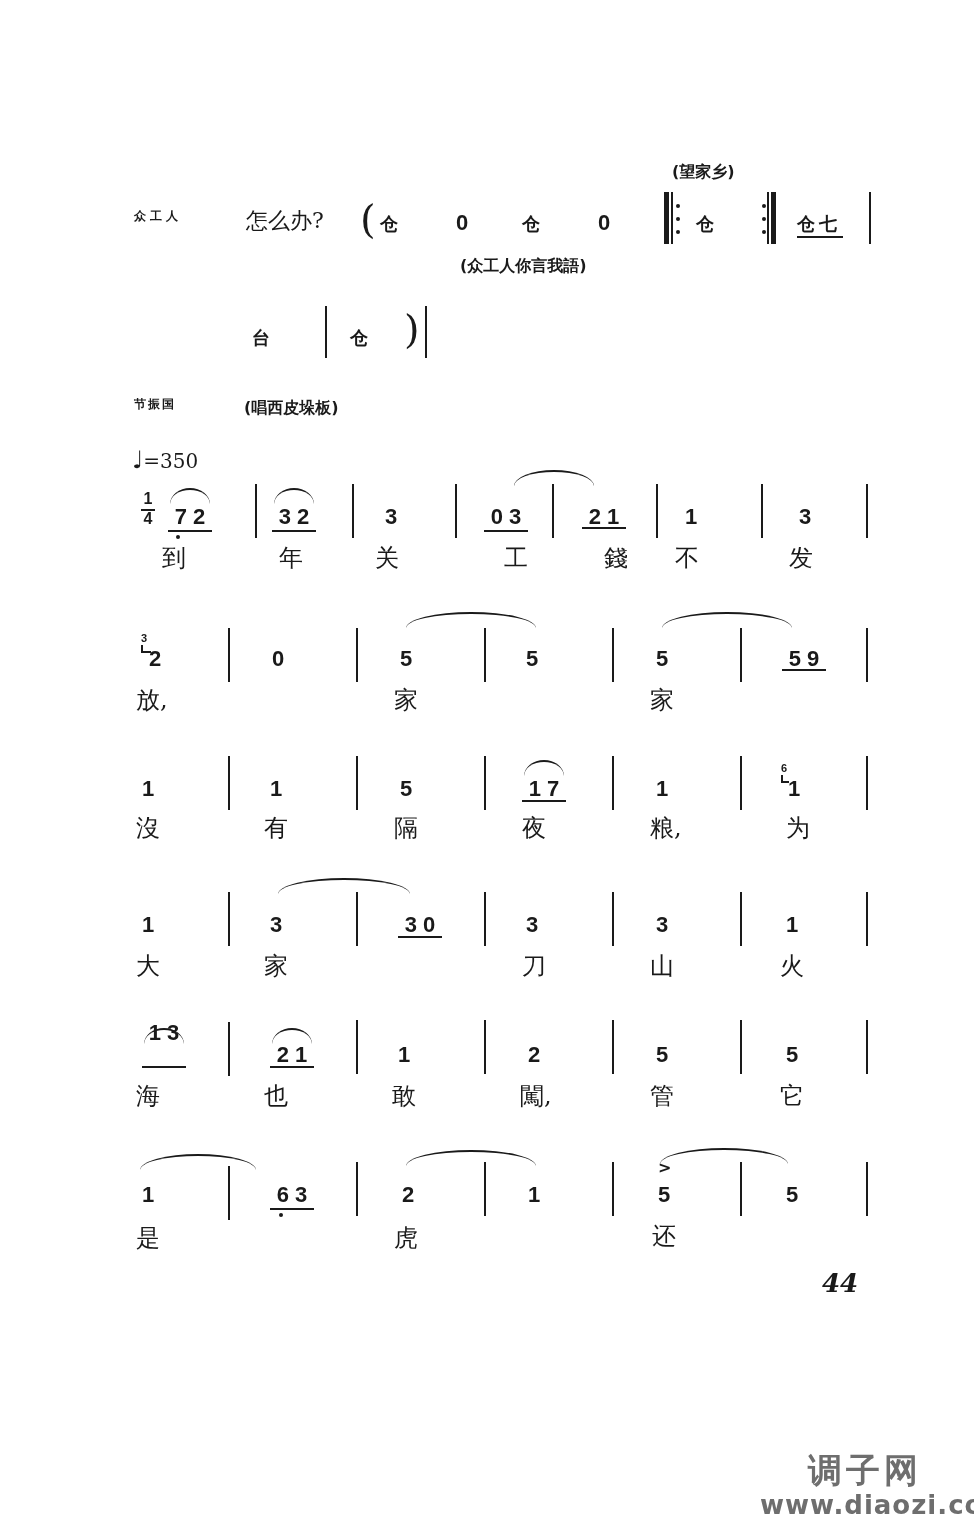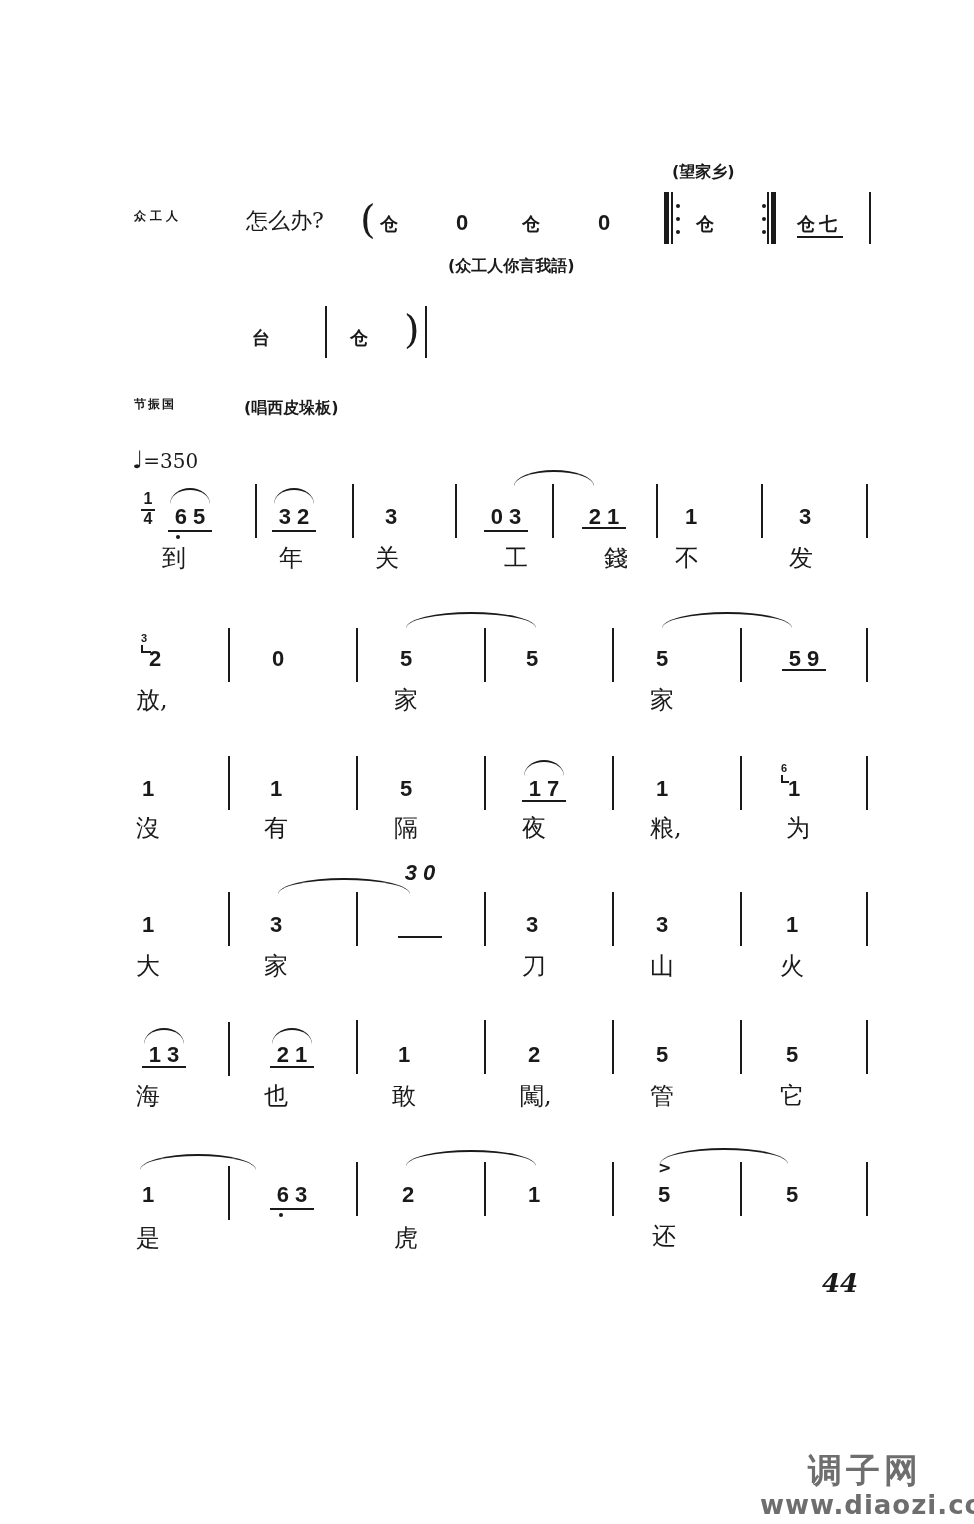--- a/index.html
+++ b/index.html
@@ -44,41 +44,41 @@
 
 <div class="dot" style="left:762px;top:204px;"></div>
 <div class="dot" style="left:762px;top:217px;"></div>
 <div class="dot" style="left:762px;top:230px;"></div>
 <div class="bar" style="left:767px;top:192px;height:52px;"></div>
 <div class="bar thick" style="left:771px;top:192px;height:52px;"></div>
 <div class="abs note" style="left:797px;top:212px;font-size:18px;letter-spacing:4px;">仓七</div>
 <div class="uline" style="left:797px;top:236px;width:46px;"></div>
 <div class="bar" style="left:869px;top:192px;height:52px;"></div>
 
-<div class="abs note" style="left:448px;top:256px;">(众工人你言我語)</div>
+<div class="abs note" style="left:460px;top:256px;">(众工人你言我語)</div>
 
 <div class="abs note" style="left:252px;top:326px;font-size:18px;">台</div>
 <div class="bar" style="left:325px;top:306px;height:52px;"></div>
 <div class="abs note" style="left:350px;top:326px;font-size:18px;">仓</div>
 <div class="abs paren" style="left:404px;top:306px;">)</div>
 <div class="bar" style="left:425px;top:306px;height:52px;"></div>
 
 <div class="abs role" style="left:134px;top:396px;letter-spacing:2px;">节振国</div>
 <div class="abs note" style="left:244px;top:398px;">(唱西皮垛板)</div>
 <div class="abs tempo" style="left:132px;top:446px;">
   <span style="font-size:24px;">♩</span><span>=350</span>
 </div>
 
 <div class="abs num" style="left:141px;top:490px;width:14px;font-size:16px;">1</div>
 <div class="uline" style="left:141px;top:509px;width:14px;"></div>
 <div class="abs num" style="left:141px;top:510px;width:14px;font-size:16px;">4</div>
 
 <div>
   <div class="slur" style="left:170px;top:488px;width:40px;"></div>
-  <div class="abs num" style="left:164px;top:504px;width:52px;">6 5</div>
+  <div class="abs num" style="left:164px;top:504px;width:52px;">7 2</div>
   <div class="uline" style="left:168px;top:530px;width:44px;"></div>
   <div class="dot" style="left:176px;top:535px;"></div>
   <div class="bar" style="left:255px;top:484px;height:54px;"></div>
 
   <div class="slur" style="left:274px;top:488px;width:40px;"></div>
   <div class="abs num" style="left:268px;top:504px;width:52px;">3 2</div>
   <div class="uline" style="left:272px;top:530px;width:44px;"></div>
   <div class="bar" style="left:352px;top:484px;height:54px;"></div>
 
   <div class="abs num" style="left:376px;top:504px;width:30px;">3</div>
@@ -170,21 +170,21 @@
 </div>
 
 <div>
   <div class="abs num" style="left:138px;top:912px;width:20px;">1</div>
   <div class="bar" style="left:228px;top:892px;height:54px;"></div>
 
   <div class="slur" style="left:278px;top:878px;width:132px;"></div>
   <div class="abs num" style="left:266px;top:912px;width:20px;">3</div>
   <div class="bar" style="left:356px;top:892px;height:54px;"></div>
 
-  <div class="abs num" style="left:394px;top:860px;width:52px;font-style:italic;">3 0</div>
+  <div class="abs num" style="left:394px;top:912px;width:52px;">3 0</div>
   <div class="uline" style="left:398px;top:936px;width:44px;"></div>
   <div class="bar" style="left:484px;top:892px;height:54px;"></div>
 
   <div class="abs num" style="left:522px;top:912px;width:20px;">3</div>
   <div class="bar" style="left:612px;top:892px;height:54px;"></div>
 
   <div class="abs num" style="left:652px;top:912px;width:20px;">3</div>
   <div class="bar" style="left:740px;top:892px;height:54px;"></div>
 
   <div class="abs num" style="left:782px;top:912px;width:20px;">1</div>
@@ -192,21 +192,21 @@
 
   <div class="abs lyric" style="left:136px;top:950px;">大</div>
   <div class="abs lyric" style="left:264px;top:950px;">家</div>
   <div class="abs lyric" style="left:522px;top:950px;">刀</div>
   <div class="abs lyric" style="left:650px;top:950px;">山</div>
   <div class="abs lyric" style="left:780px;top:950px;">火</div>
 </div>
 
 <div>
   <div class="slur" style="left:144px;top:1028px;width:40px;"></div>
-  <div class="abs num" style="left:138px;top:1042px;width:52px;">1 3</div>
+  <div class="abs num" style="left:138px;top:1020px;width:52px;">1 3</div>
   <div class="uline" style="left:142px;top:1066px;width:44px;"></div>
   <div class="bar" style="left:228px;top:1022px;height:54px;"></div>
 
   <div class="slur" style="left:272px;top:1028px;width:40px;"></div>
   <div class="abs num" style="left:266px;top:1042px;width:52px;">2 1</div>
   <div class="uline" style="left:270px;top:1066px;width:44px;"></div>
   <div class="bar" style="left:356px;top:1020px;height:54px;"></div>
 
   <div class="abs num" style="left:394px;top:1042px;width:20px;">1</div>
   <div class="bar" style="left:484px;top:1020px;height:54px;"></div>

